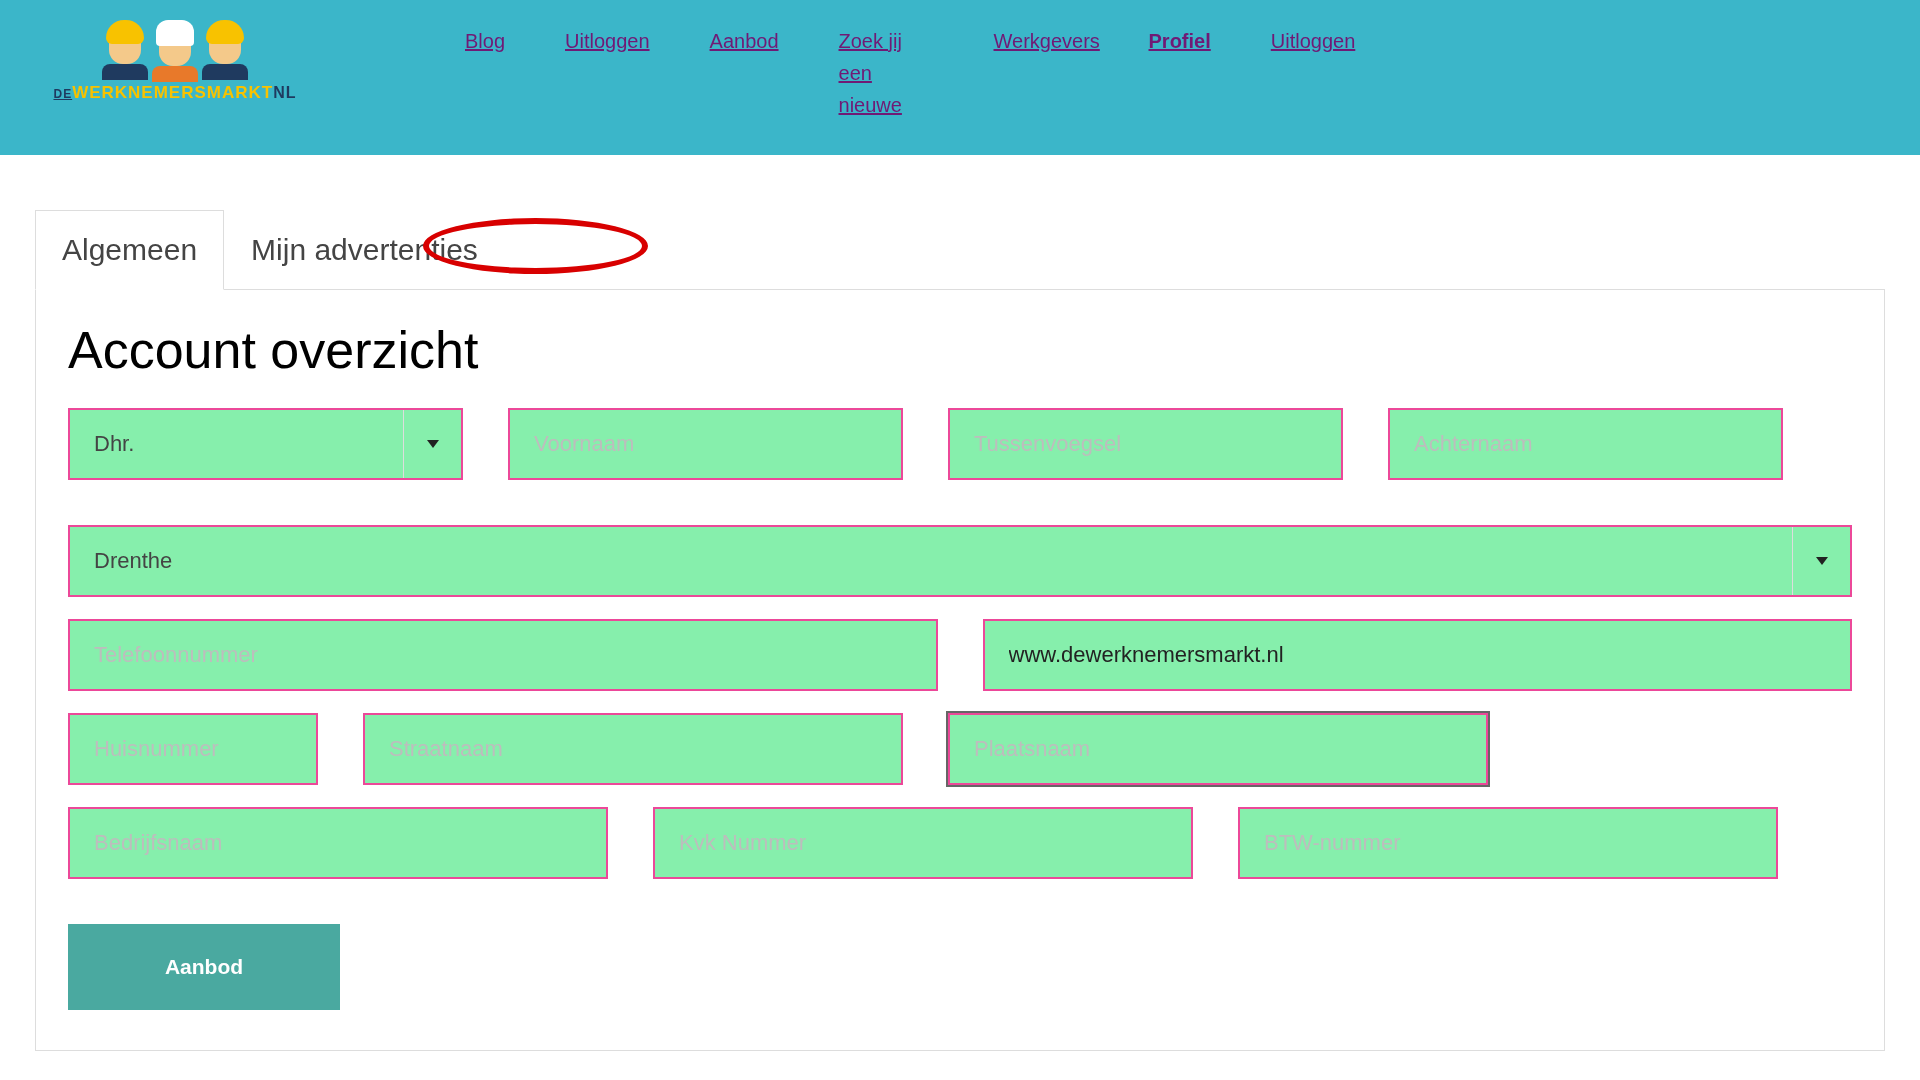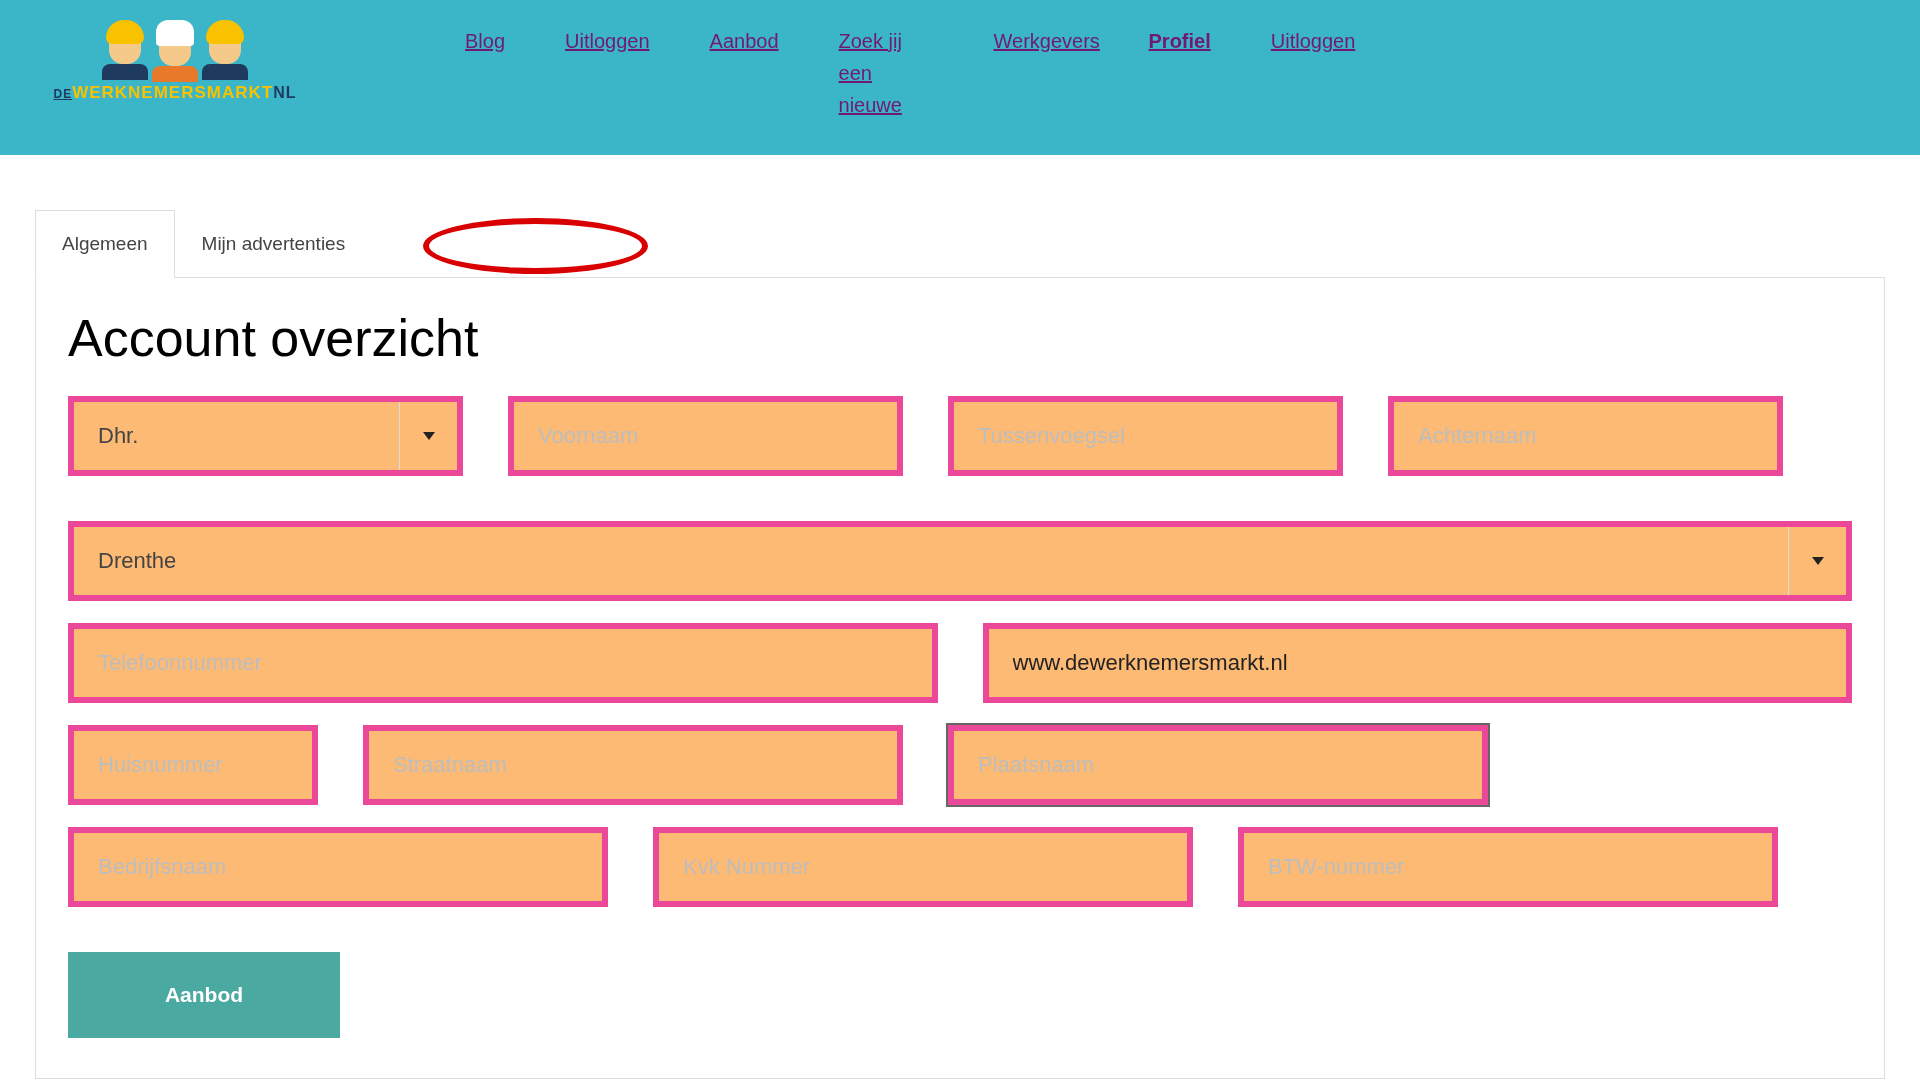--- a/index.html
+++ b/index.html
@@ -87,21 +87,21 @@
 .content {
   padding: 0 35px;
 }
 .tabs {
   display: flex;
   margin-top: 55px;
   position: relative;
 }
 .tab {
   padding: 22px 26px;
-  font-size: 19px;
+  font-size: 30px;
   color: #444;
   cursor: pointer;
   border: 1px solid transparent;
   border-bottom: none;
 }
 .tab.active {
   border: 1px solid #ddd;
   border-bottom: 1px solid #fff;
   background: #fff;
   position: relative;
@@ -125,25 +125,25 @@
 }
 .page-title {
   font-size: 52px;
   font-weight: 400;
   color: #000;
   margin-bottom: 28px;
 }
 .row { display: flex; gap: 45px; margin-bottom: 45px; }
 .row.compact { margin-bottom: 22px; }
 .field, .select {
-  border: 6px solid #ec4899;
-  height: 80px;
+  border: 2px solid #ec4899;
+  height: 72px;
   font-size: 22px;
   padding: 0 24px;
-  background: #fdba74;
+  background: #86efac;
 }
 .field { color: #222; }
 .field::placeholder { color: #bdbdbd; }
 .select {
   display: flex;
   align-items: center;
   justify-content: space-between;
   color: #444;
 }
 .select .arrow-box {

